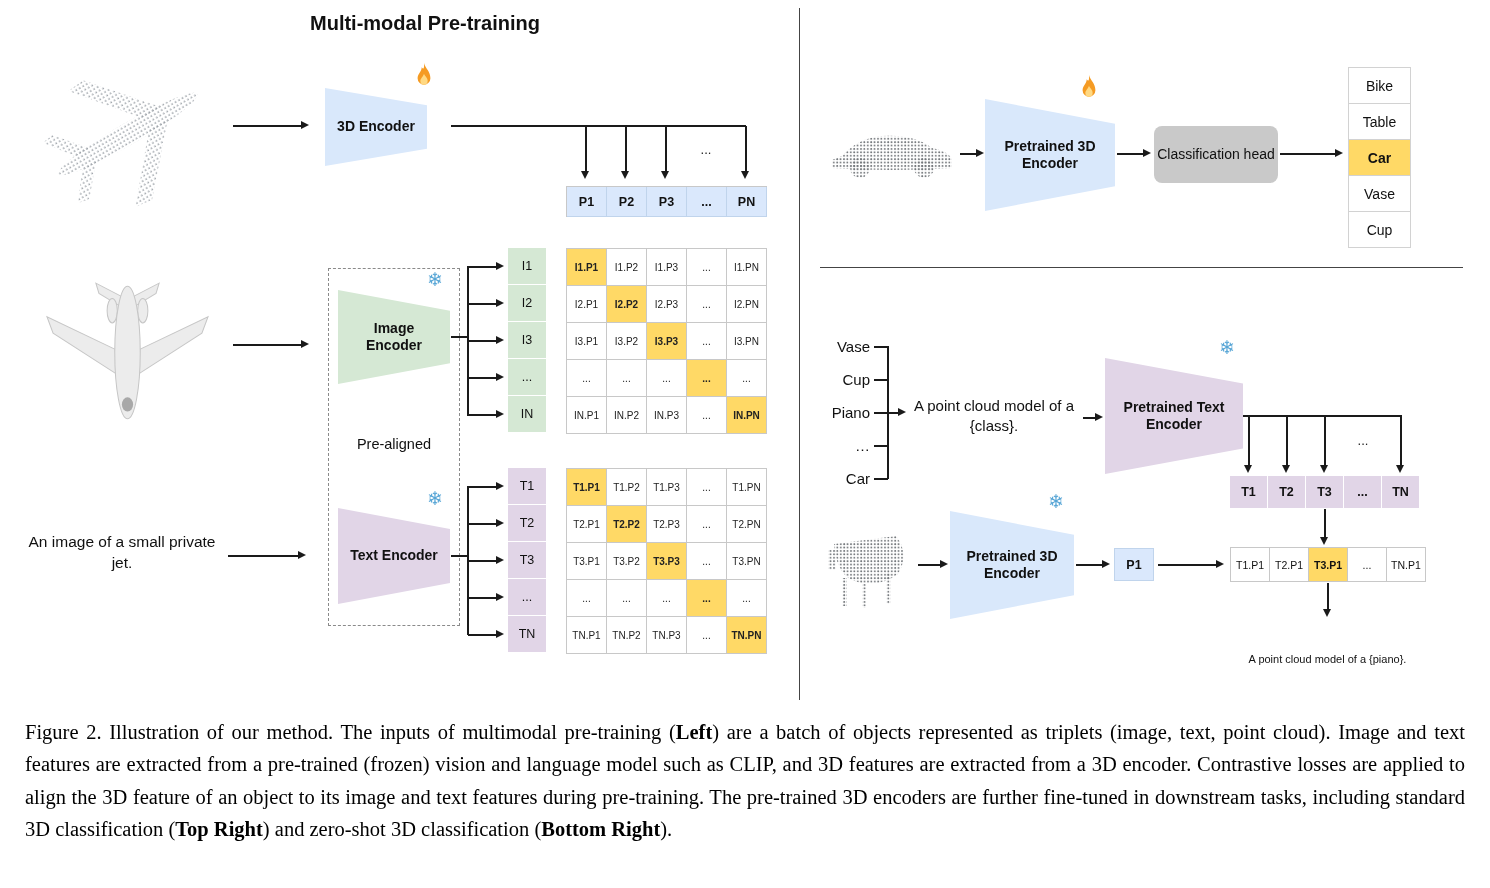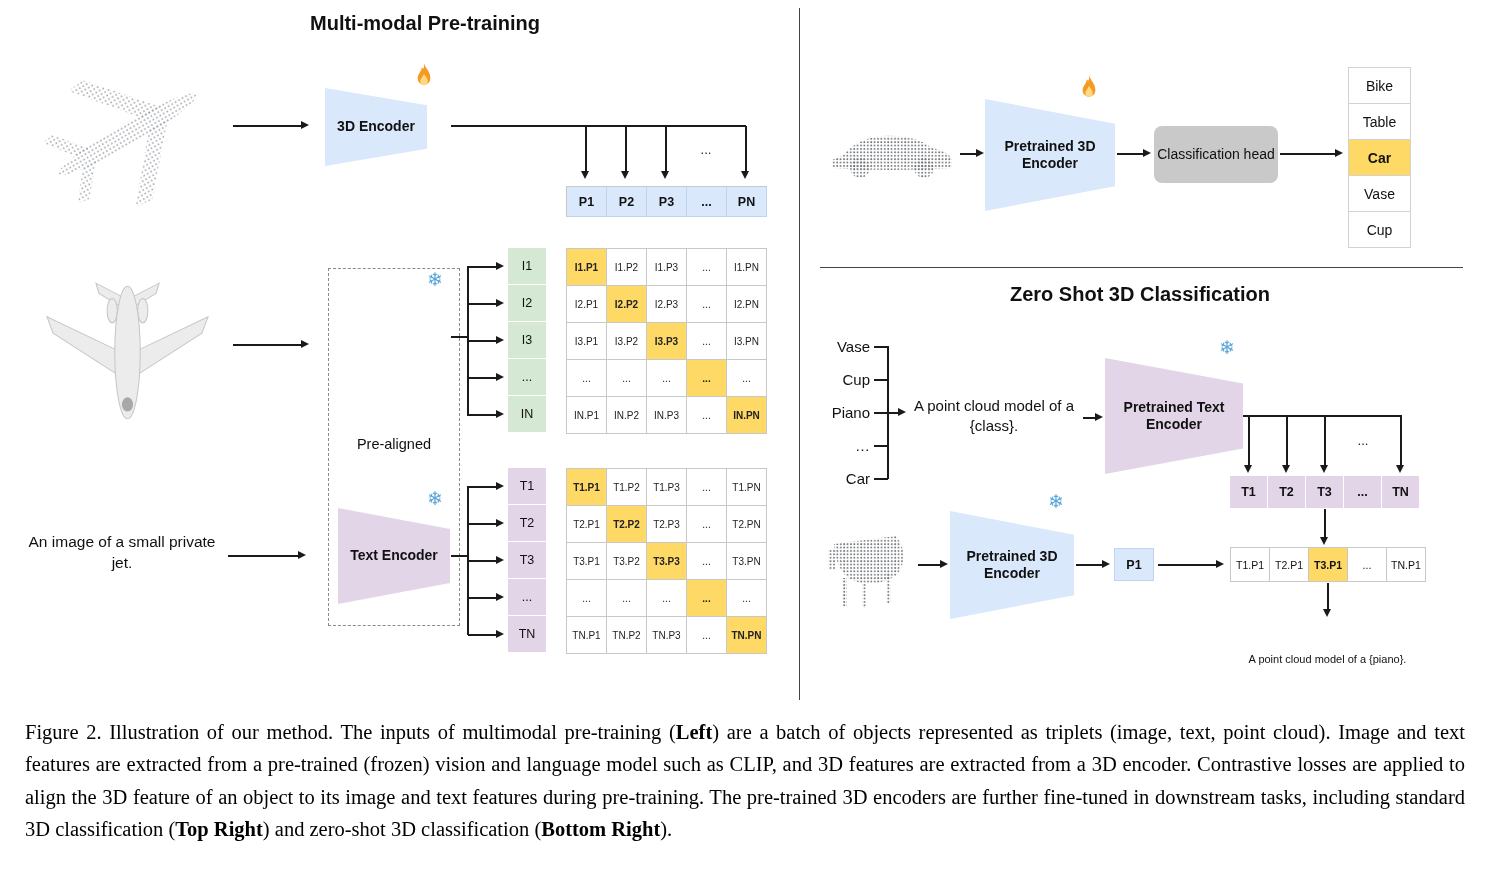--- a/index.html
+++ b/index.html
@@ -115,20 +115,23 @@
       <ellipse cx="95" cy="126" rx="5.5" ry="7" fill="#a8a8a8"></ellipse>
     </svg>
   </div>
 
   <div class="hline" style="left:233px;top:344px;width:70px"></div>
   <div class="arr-r" style="left:301px;top:339.5px"></div>
 
   <div class="dashedbox" style="left:328px;top:268px;width:132px;height:358px"></div>
   <div class="abs" style="left:328px;top:436px;width:132px;text-align:center;font-size:14.5px">Pre-aligned</div>
 
+  <div class="trap green" style="left:338px;top:290px;width:112px;height:94px">
+      <span>Image Encoder</span>
+    </div>
   <div class="snow" style="left:427px;top:270px">❄</div>
 
   <div class="hline" style="left:451px;top:336px;width:17px"></div>
   <div class="vline" style="left:467px;top:266px;height:150px"></div>
   <div class="hline" style="left:468px;top:266px;width:29px"></div>
   <div class="hline" style="left:468px;top:303px;width:29px"></div>
   <div class="hline" style="left:468px;top:340px;width:29px"></div>
   <div class="hline" style="left:468px;top:377px;width:29px"></div>
   <div class="hline" style="left:468px;top:414px;width:29px"></div>
   <div class="arr-r" style="left:496px;top:262px"></div>
@@ -261,21 +264,20 @@
   <div class="arr-r" style="left:1335px;top:148.5px"></div>
 
   <div class="ftlist" style="left:1348px;top:67px;grid-template-columns:62px;grid-auto-rows:36px">
       <div class="ftcell">Bike</div>
       <div class="ftcell">Table</div>
       <div class="ftcell hl">Car</div>
       <div class="ftcell">Vase</div>
       <div class="ftcell">Cup</div>
     </div>
 
-  <div class="title" style="left:860px;top:283px;width:560px">Zero Shot 3D Classification</div>
 
   <div class="zslist" style="left:818px;top:336px;width:52px">
       <div class="zsl">Vase</div>
       <div class="zsl">Cup</div>
       <div class="zsl">Piano</div>
       <div class="zsl">…</div>
       <div class="zsl">Car</div>
     </div>
   <div class="hline" style="left:874px;top:346px;width:14px"></div>
   <div class="hline" style="left:874px;top:379px;width:14px"></div>

